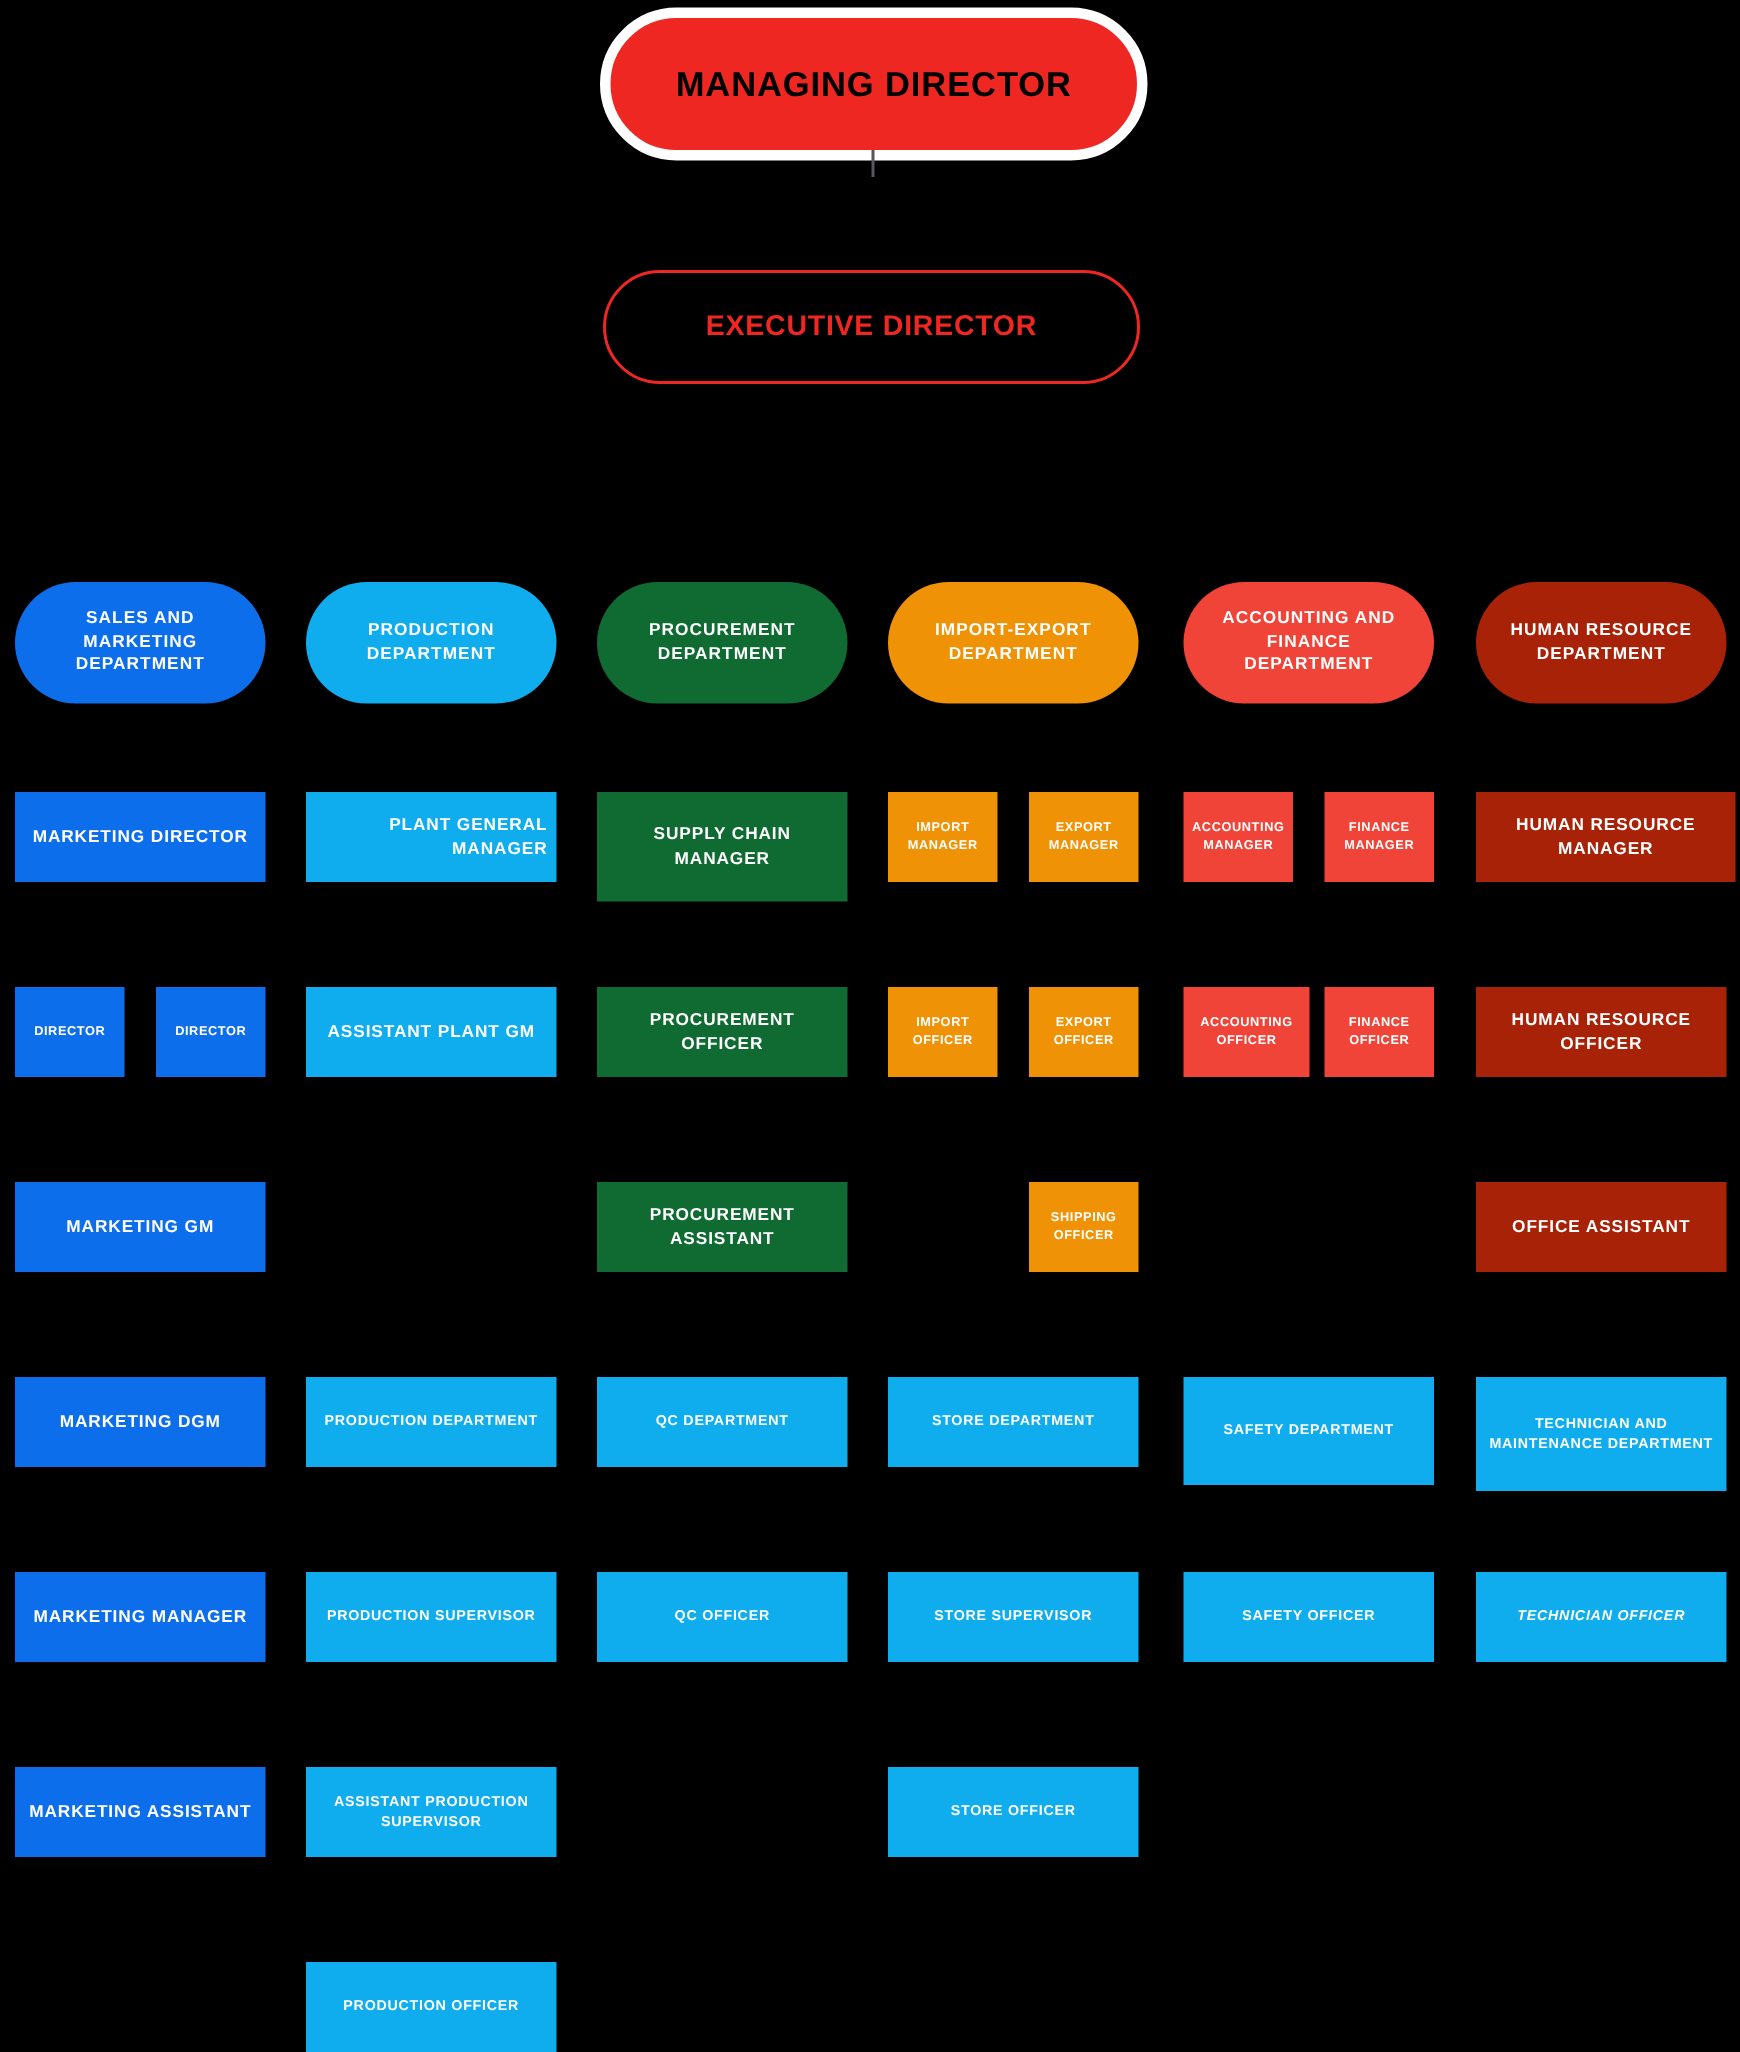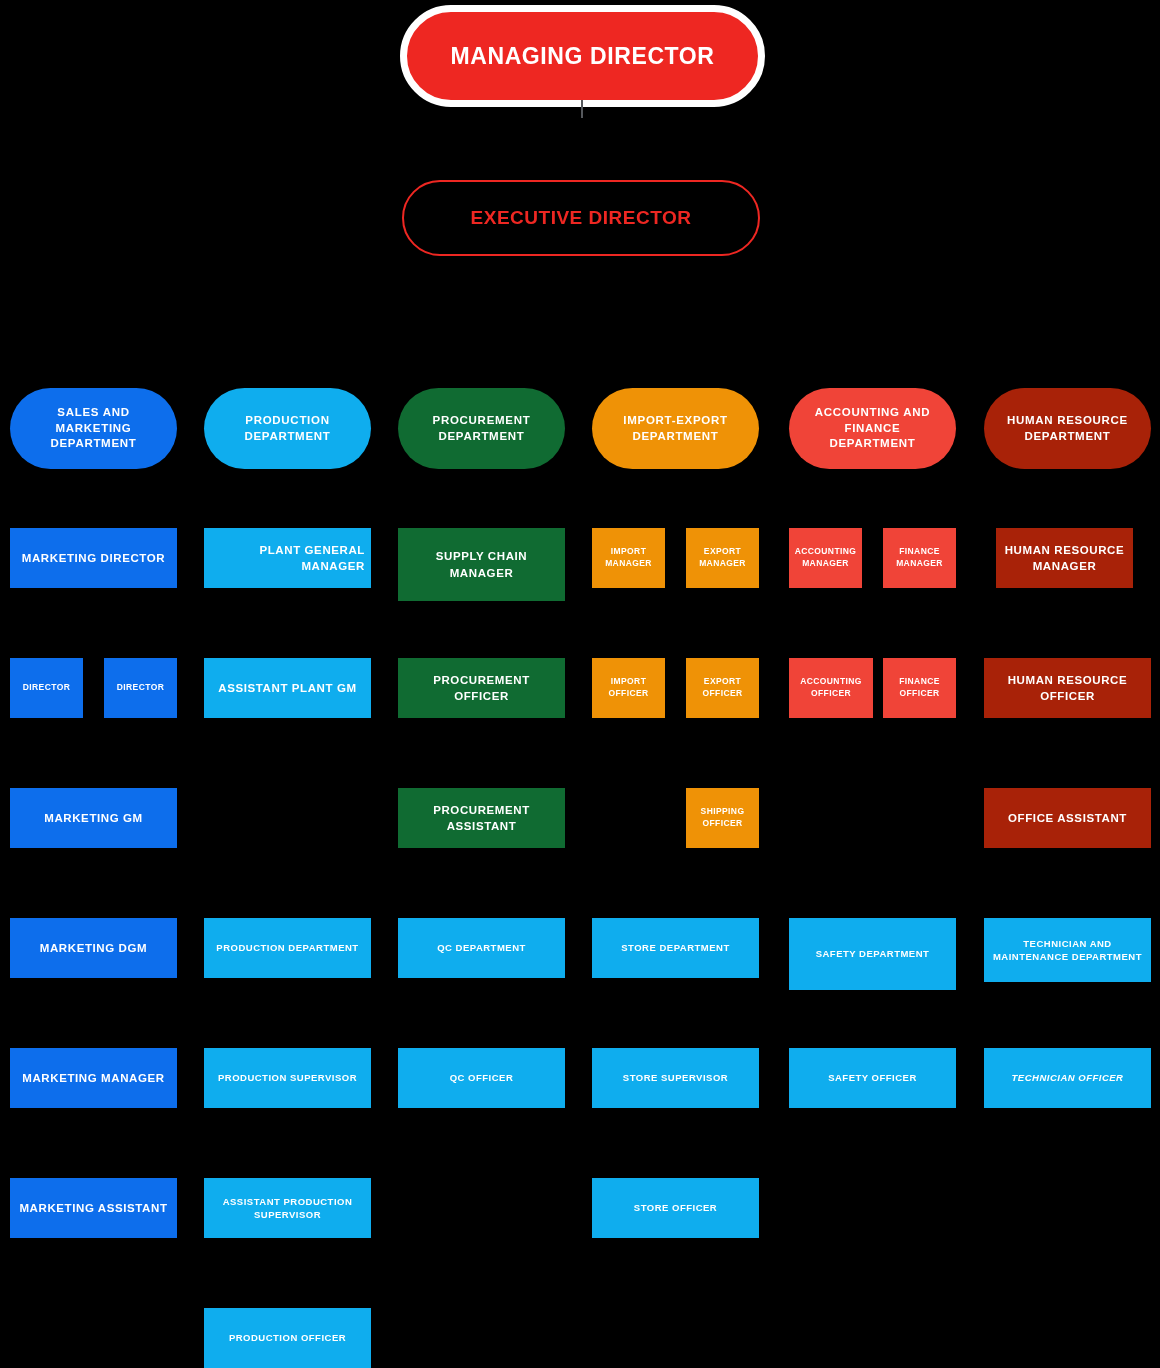--- a/index.html
+++ b/index.html
@@ -20,21 +20,21 @@
 
   
   .pill-top {
     position: absolute;
     left: 400px; top: 5px;
     width: 365px; height: 102px;
     border-radius: 51px;
     background: #EE2722;
     border: 7px solid #FFFFFF;
     display: flex; align-items: center; justify-content: center;
-    color: #ffffff;
+    color: #000000;
     font-size: 23px;
     font-weight: bold;
     letter-spacing: 0.6px;
     text-align: center;
   }
   .connector-vert {
     position: absolute;
     left: 581px;
     top: 100px;
     width: 2px;
@@ -132,20 +132,20 @@
       <div class="node s-xs" style="left: 686px; top: 788px; width: 73px; height: 60px; background: rgb(239, 146, 6);">SHIPPING OFFICER</div>
       <div class="node s-sm" style="left: 592px; top: 918px; width: 167px; height: 60px; background: rgb(15, 173, 238);">STORE DEPARTMENT</div>
       <div class="node s-sm" style="left: 592px; top: 1048px; width: 167px; height: 60px; background: rgb(15, 173, 238);">STORE SUPERVISOR</div>
       <div class="node s-sm" style="left: 592px; top: 1178px; width: 167px; height: 60px; background: rgb(15, 173, 238);">STORE OFFICER</div>
       <div class="node s-xs" style="left: 789px; top: 528px; width: 73px; height: 60px; background: rgb(240, 68, 56);">ACCOUNTING MANAGER</div>
       <div class="node s-xs" style="left: 883px; top: 528px; width: 73px; height: 60px; background: rgb(240, 68, 56);">FINANCE MANAGER</div>
       <div class="node s-xs" style="left: 789px; top: 658px; width: 84px; height: 60px; background: rgb(240, 68, 56);">ACCOUNTING OFFICER</div>
       <div class="node s-xs" style="left: 883px; top: 658px; width: 73px; height: 60px; background: rgb(240, 68, 56);">FINANCE OFFICER</div>
       <div class="node s-sm" style="left: 789px; top: 918px; width: 167px; height: 72px; background: rgb(15, 173, 238);">SAFETY DEPARTMENT</div>
       <div class="node s-sm" style="left: 789px; top: 1048px; width: 167px; height: 60px; background: rgb(15, 173, 238);">SAFETY OFFICER</div>
-      <div class="node s-md" style="left: 984px; top: 528px; width: 137px; height: 60px; background: rgb(168, 34, 8); margin-left: 12px;">HUMAN RESOURCE MANAGER</div>
+      <div class="node s-md" style="left: 984px; top: 528px; width: 173px; height: 60px; background: rgb(168, 34, 8);">HUMAN RESOURCE MANAGER</div>
       <div class="node s-md" style="left: 984px; top: 658px; width: 167px; height: 60px; background: rgb(168, 34, 8);">HUMAN RESOURCE OFFICER</div>
       <div class="node s-md" style="left: 984px; top: 788px; width: 167px; height: 60px; background: rgb(168, 34, 8);">OFFICE ASSISTANT</div>
-      <div class="node s-sm" style="left: 984px; top: 918px; width: 167px; height: 64px; background: rgb(15, 173, 238);">TECHNICIAN AND MAINTENANCE DEPARTMENT</div>
+      <div class="node s-sm" style="left: 984px; top: 918px; width: 167px; height: 76px; background: rgb(15, 173, 238);">TECHNICIAN AND MAINTENANCE DEPARTMENT</div>
       <div class="node s-sm" style="left: 984px; top: 1048px; width: 167px; height: 60px; background: rgb(15, 173, 238); font-style: italic;">TECHNICIAN OFFICER</div>
     </div>
 
 </div>
 
 </body></html>

